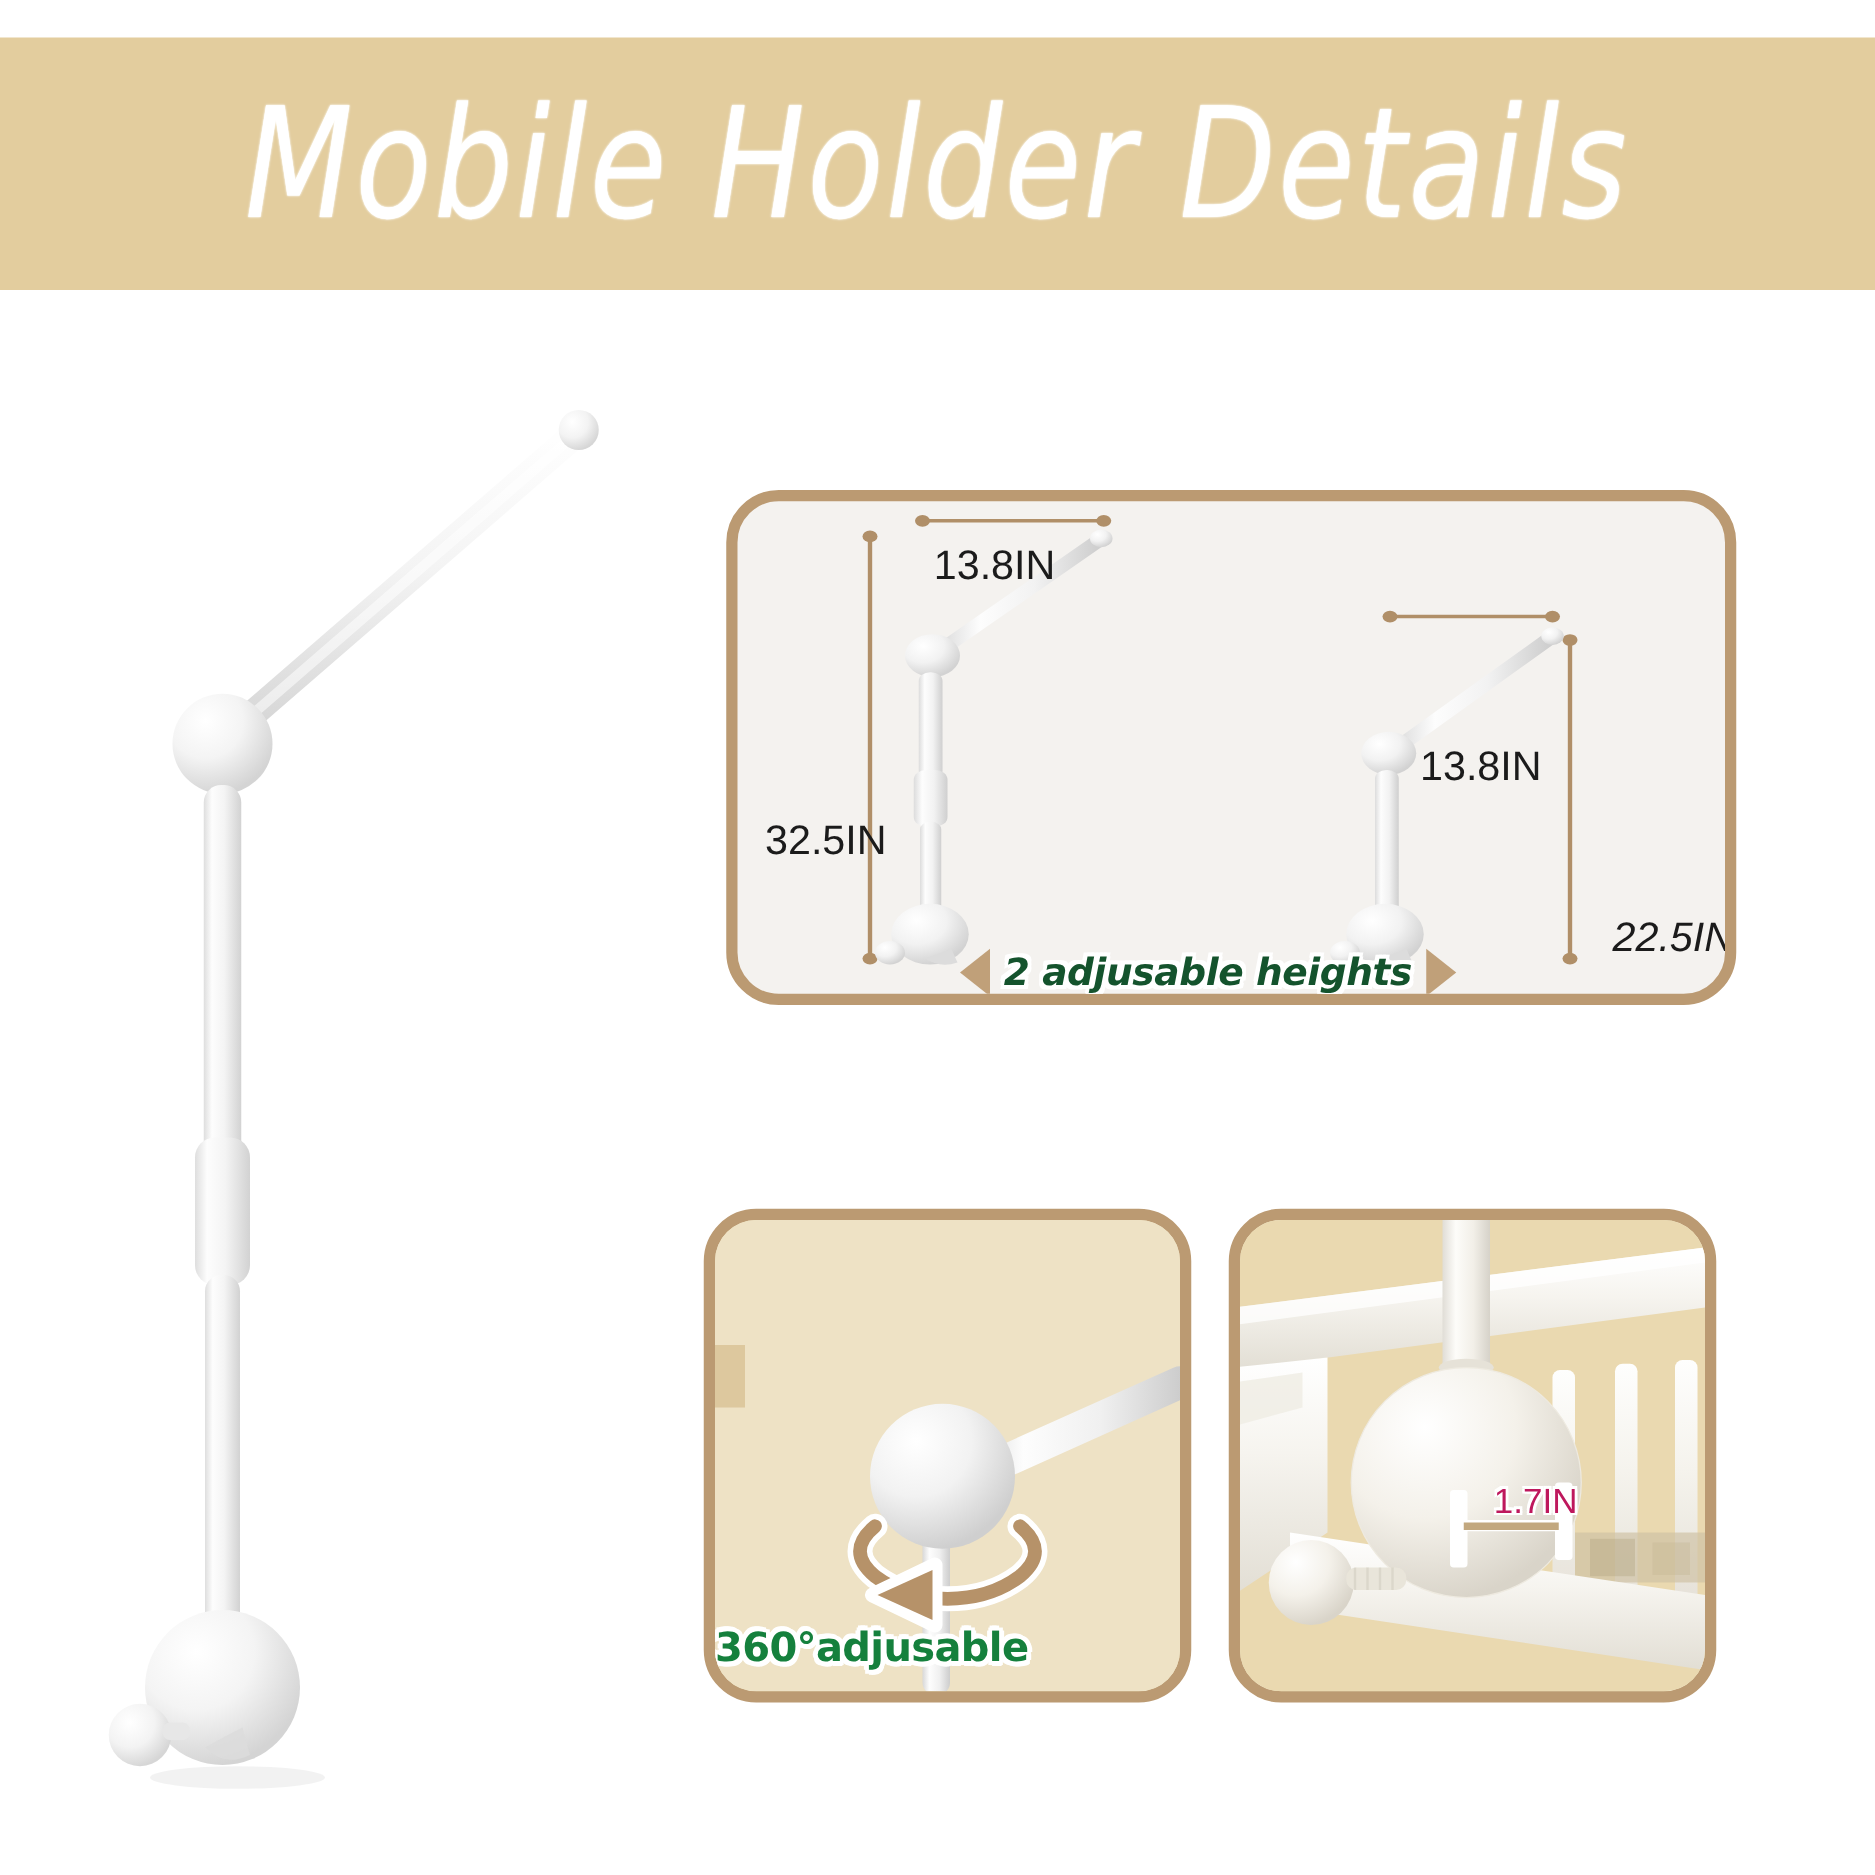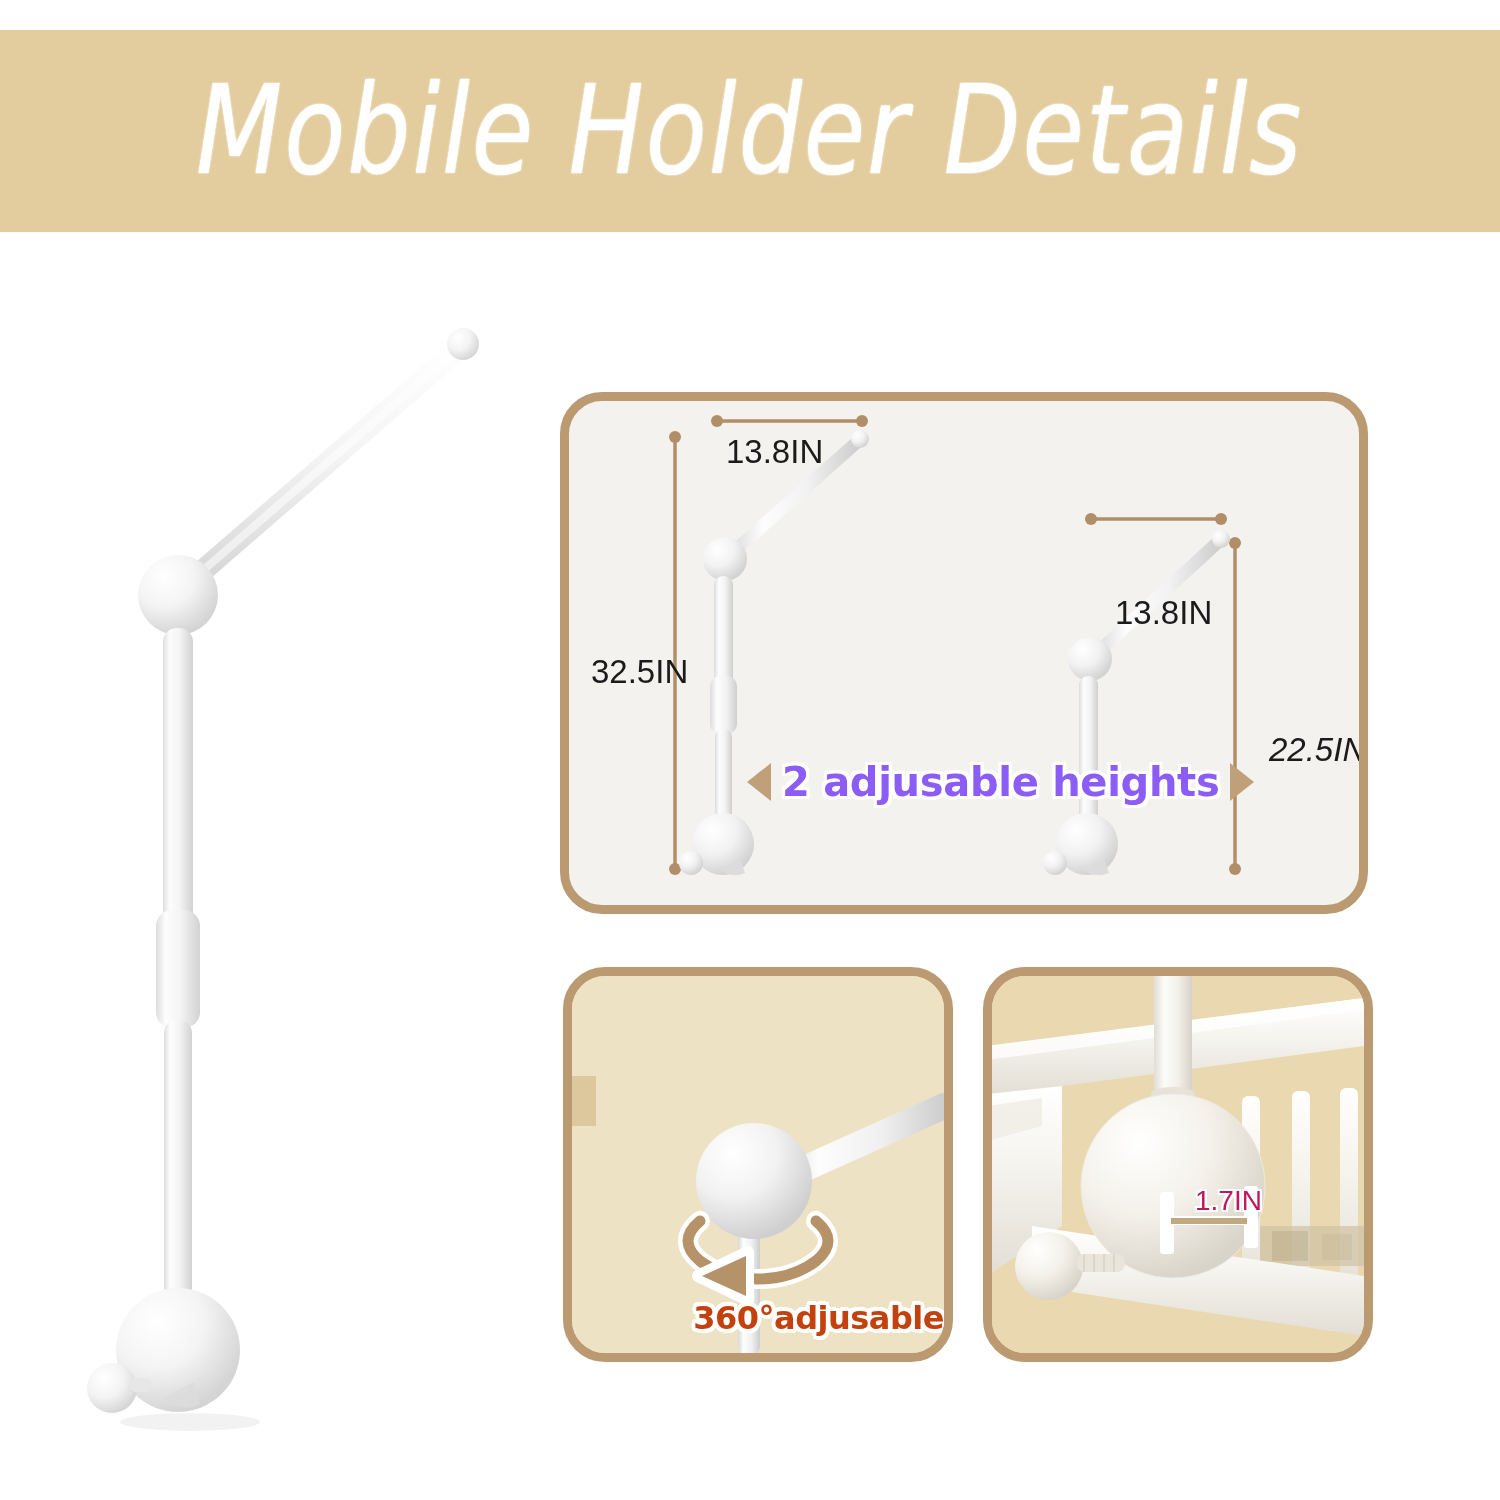--- a/index.html
+++ b/index.html
@@ -30,21 +30,21 @@
     text-shadow: 0 0 1px #fff, 0 0 2px #fff;
   }
 
   
   .hero { position:absolute; left:60px; top:250px; width:470px; height:1180px; }
   .hero svg { width:100%; height:100%; display:block; }
 
   
   .panel { position:absolute; border:9px solid #bb9a72; border-radius:38px; overflow:hidden; }
   .panel-dims {
-    left:560px; top:362px; width:808px; height:522px;
+    left:581px; top:362px; width:808px; height:412px;
     background:#f4f2ef; border-radius:42px;
   }
   .panel-rotate {
     left:563px; top:937px; width:390px; height:395px;
     background:#f0e5c8; border-radius:42px;
   }
   .panel-clamp {
     left:983px; top:937px; width:390px; height:395px;
     background:#f0e5c8; border-radius:42px;
   }
@@ -66,33 +66,34 @@
   
   .adj-badge {
     position:absolute; left:178px; top:358px;
     display:flex; align-items:center; gap:11px;
   }
   .tri { width:0; height:0; }
   .tri-l { border-top:19px solid transparent; border-bottom:19px solid transparent; border-right:24px solid #c0a079; }
   .tri-r { border-top:19px solid transparent; border-bottom:19px solid transparent; border-left:24px solid #c0a079; }
   .adj-text {
     font-family:"DejaVu Sans", sans-serif;
-    font-size:40px; font-weight:700; color:#8b5cf6; white-space:nowrap;
+    font-size:30px; font-weight:700; color:#14532d; white-space:nowrap;
     letter-spacing:-0.3px;
     text-shadow:
       -3px -3px 0 #fff, 3px -3px 0 #fff, -3px 3px 0 #fff, 3px 3px 0 #fff,
       -3px 0 0 #fff, 3px 0 0 #fff, 0 -3px 0 #fff, 0 3px 0 #fff;
+    font-style: italic;
   }
 
   
   .caption {
     position:absolute; left:0; right:0; bottom:16px;
-    text-align:right;
+    text-align:left;
     font-family:"DejaVu Sans", sans-serif;
-    font-weight:700; font-size:32px; color:#c2410c;
+    font-weight:700; font-size:32px; color:#15803d;
     white-space:nowrap; letter-spacing:-0.5px;
     text-shadow:
       -3px -3px 0 #fff, 3px -3px 0 #fff, -3px 3px 0 #fff, 3px 3px 0 #fff,
       -4px 0 0 #fff, 4px 0 0 #fff, 0 -4px 0 #fff, 0 4px 0 #fff,
       -2px -4px 0 #fff, 2px 4px 0 #fff;
   }
 
   .clamp-dim-text {
     position:absolute; left:203px; top:209px;
     font-family:"Liberation Sans", sans-serif;

